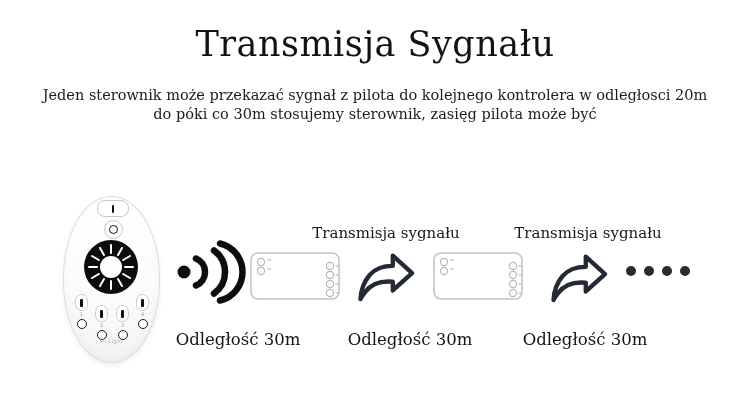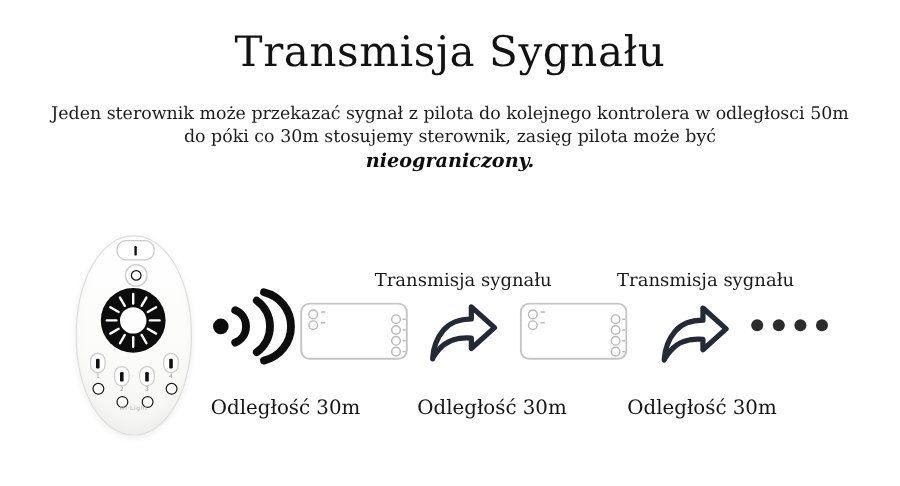--- a/index.html
+++ b/index.html
@@ -48,23 +48,22 @@
   .dots i{display:block;width:10px;height:10px;border-radius:50%;background:#2c2c2c;}
   .dlabel{position:absolute;top:330px;transform:translateX(-50%);font-size:16.5px;color:#141414;white-space:nowrap;margin-left:14px;}
   .d1{left:224px;} .d2{left:396px;} .d3{left:571px;}
 </style>
 </head>
 <body>
 
 <div class="stage">
 
   <div class="title">Transmisja Sygnału</div>
-  <div class="sub sub1">Jeden sterownik może przekazać sygnał z pilota do kolejnego kontrolera w odległosci 50m</div>
+  <div class="sub sub1">Jeden sterownik może przekazać sygnał z pilota do kolejnego kontrolera w odległosci 20m</div>
   <div class="sub sub2">do póki co 30m stosujemy sterownik, zasięg pilota może być</div>
-  <div class="sub sub3">nieograniczony.</div>
 
   <div class="remote">
     <div class="r-pill">
         <span class="ibar"></span>
       </div>
     <div class="r-off">
         <span class="oring"></span>
       </div>
     <svg class="r-dial" width="56" height="56" viewBox="0 0 56 56">
       <circle cx="28" cy="28" r="27" fill="#0c0c0c"></circle>

